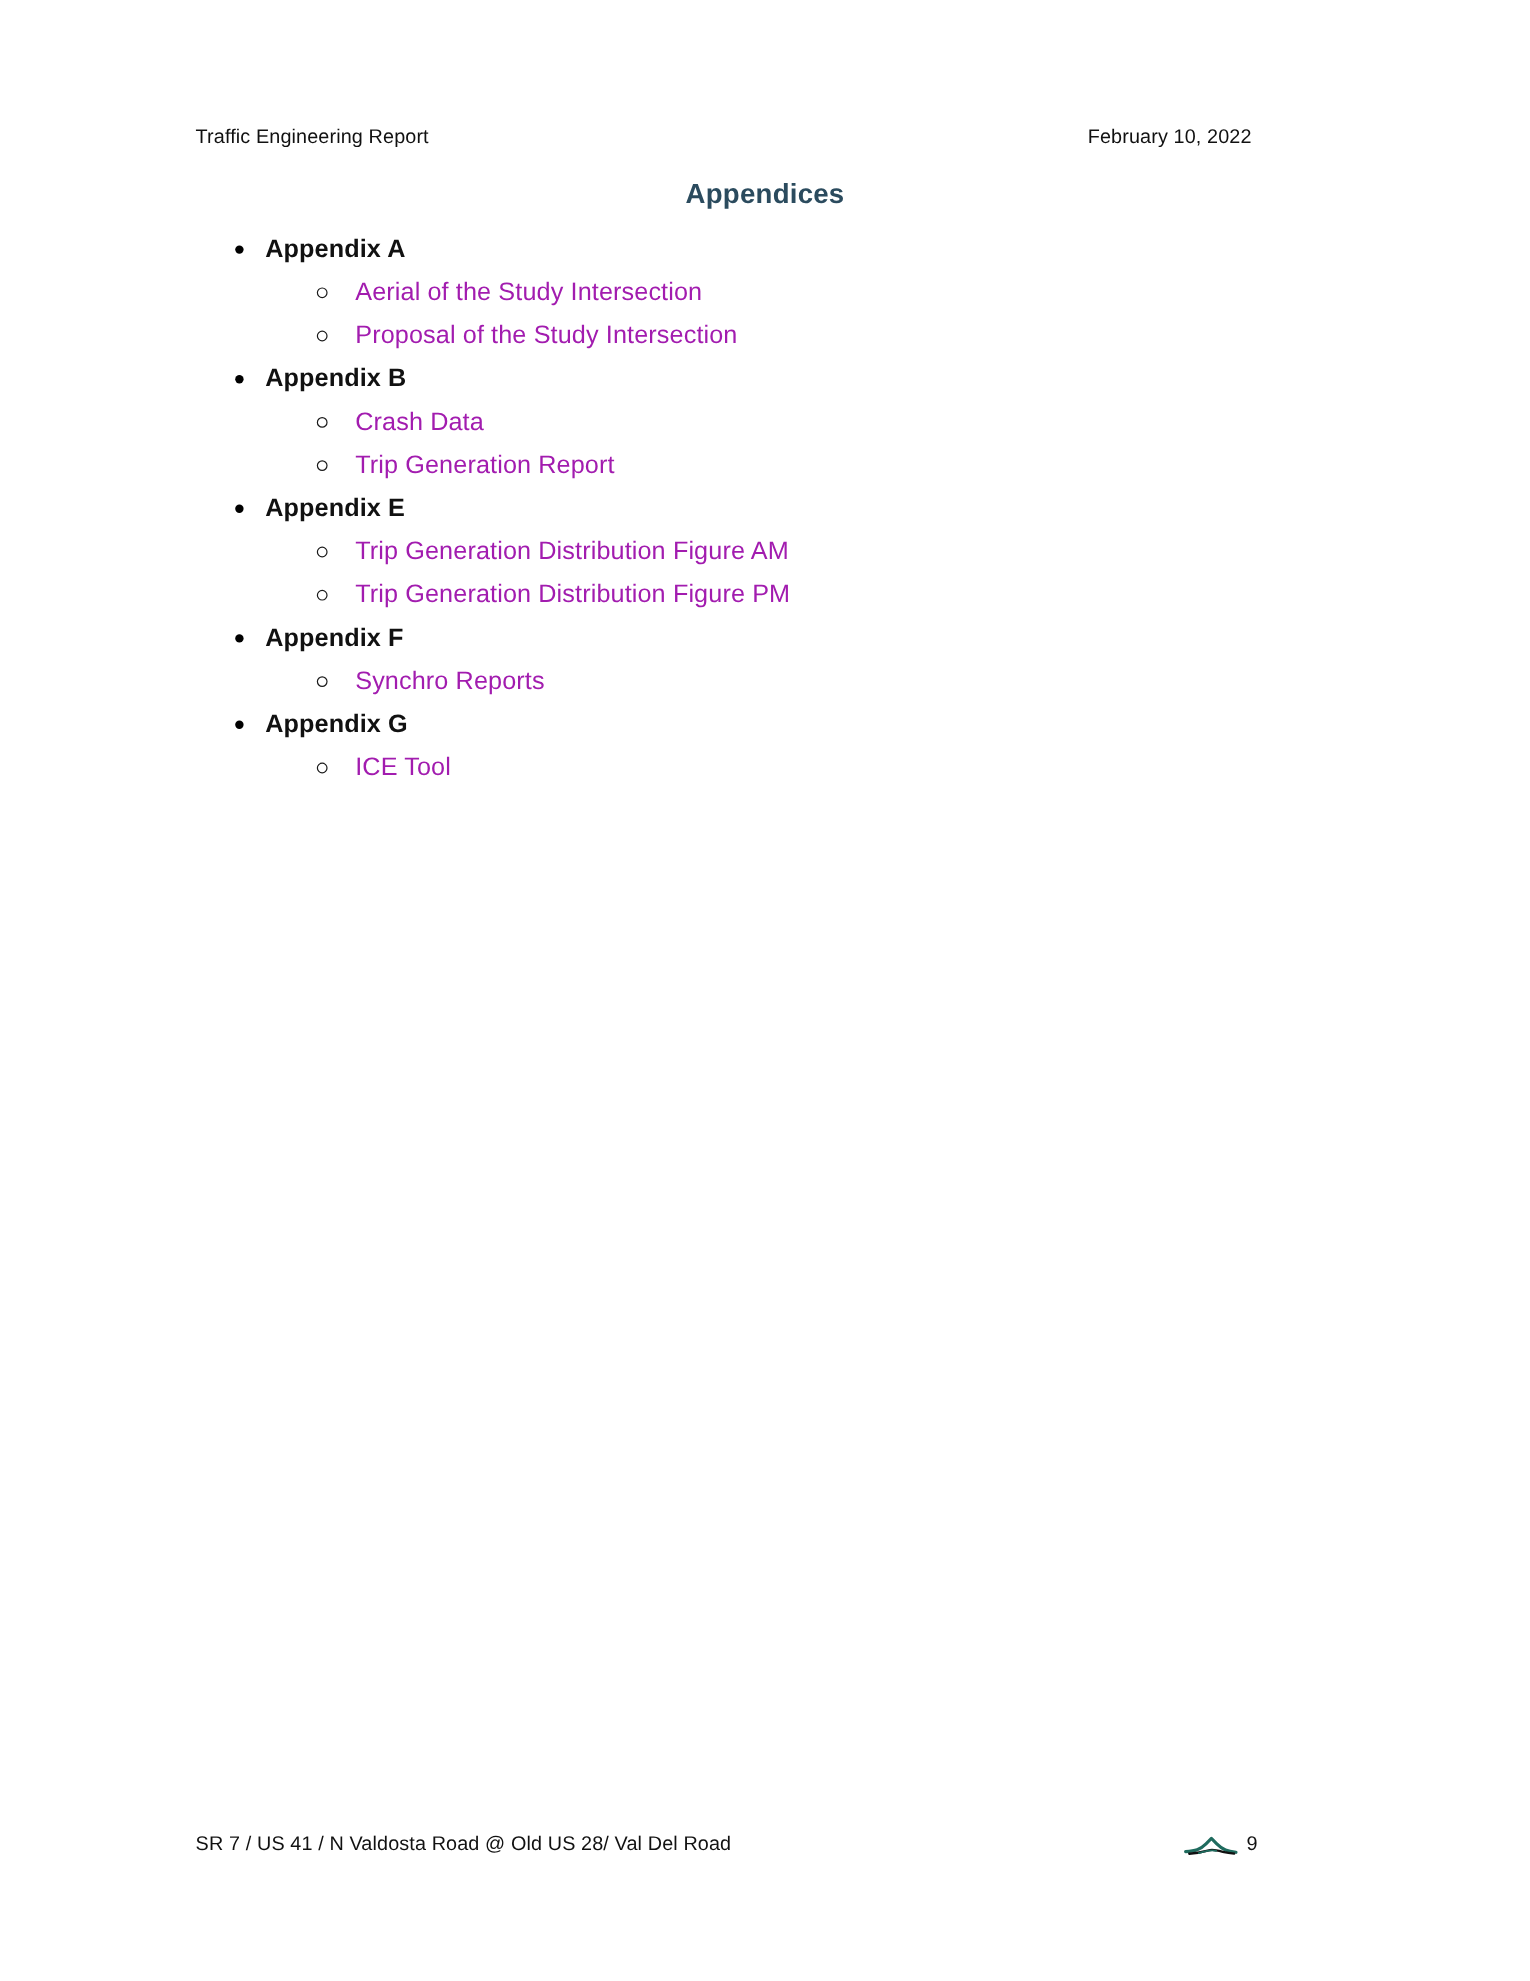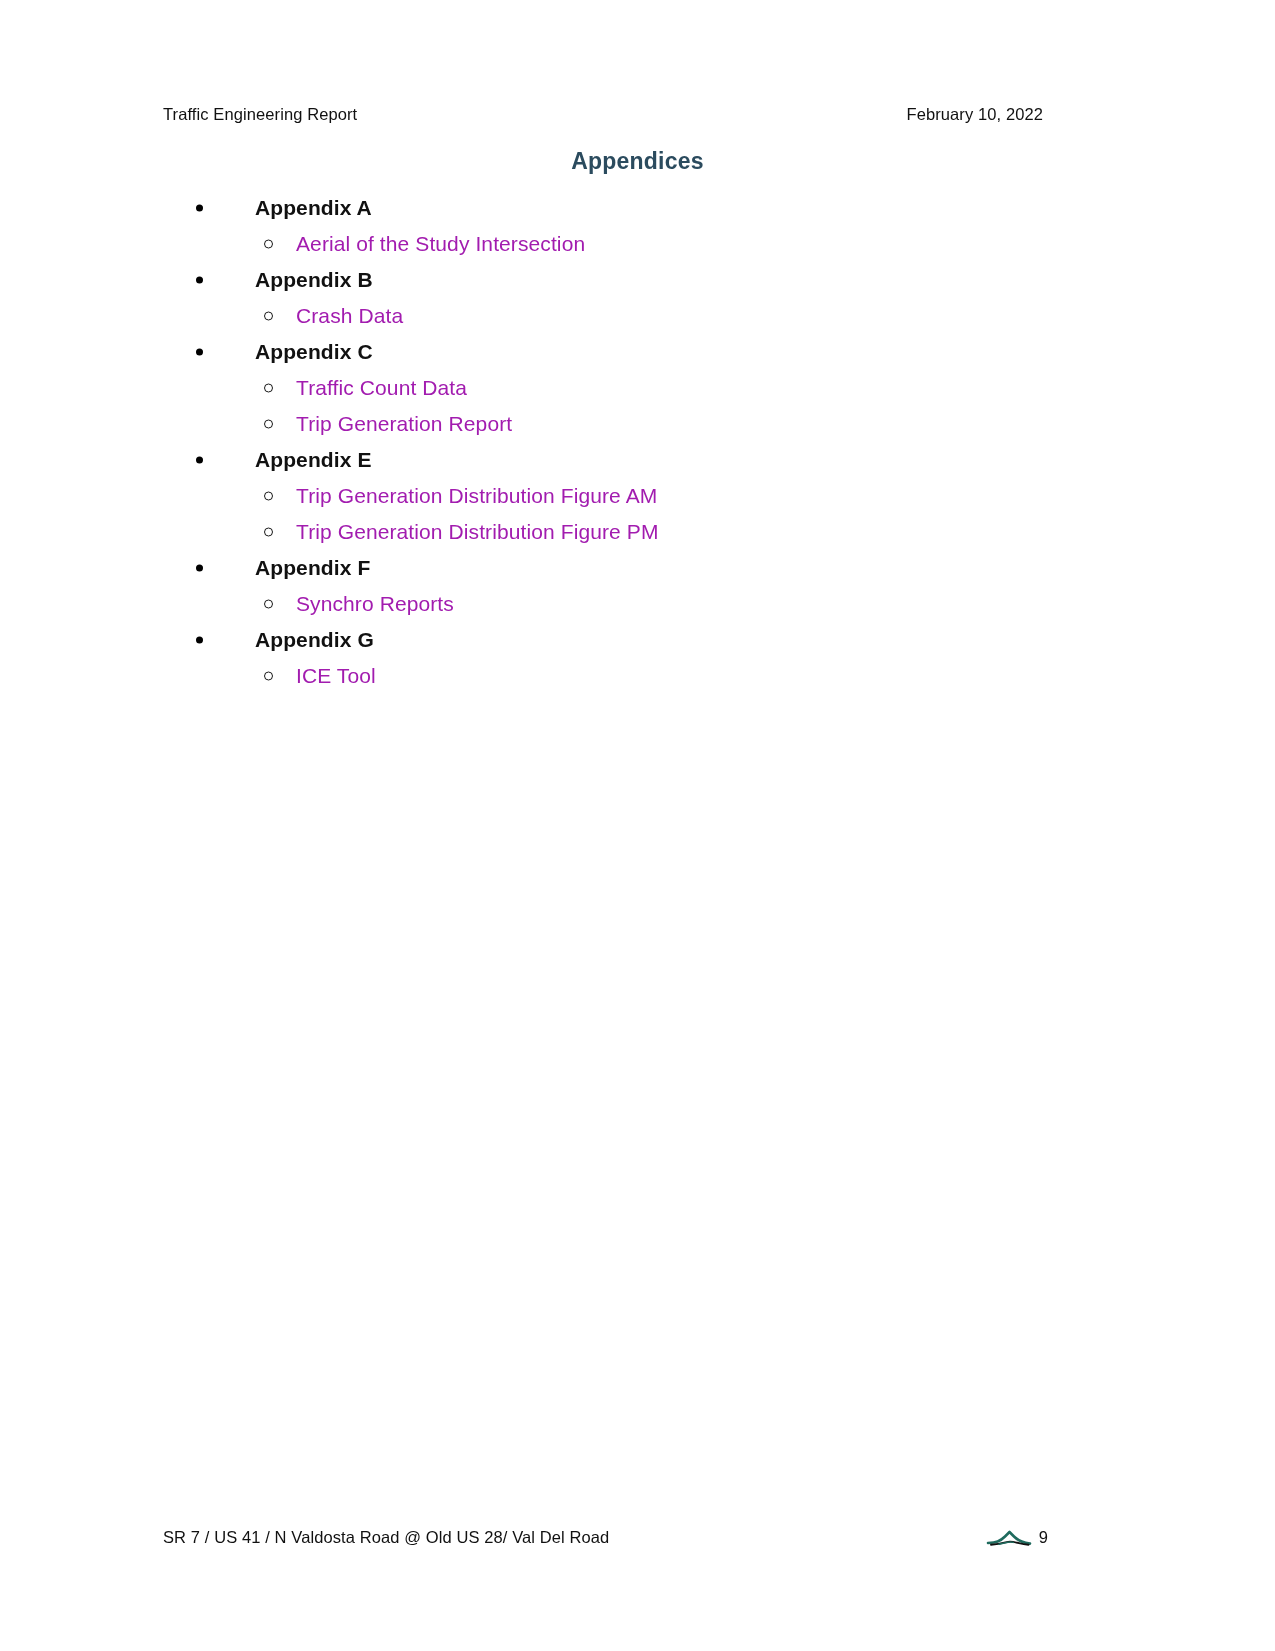--- a/index.html
+++ b/index.html
@@ -74,21 +74,21 @@
     position: absolute;
     left: 33px;
     top: 50%;
     transform: translateY(-50%);
     width: 7px;
     height: 7px;
     border-radius: 50%;
     background: #000000;
   }
   .appendix-item .appendix-label {
-    margin-left: 92px;
+    margin-left: 58px;
     font-size: 21px;
     font-weight: bold;
     color: #111111;
     letter-spacing: 0.1px;
     white-space: nowrap;
   }
 
   .sub-item {
     position: relative;
     height: 36px;
@@ -163,43 +163,37 @@
 
     <div class="appendix-group">
       <div class="appendix-item">
         <span class="bullet-dot"></span>
         <span class="appendix-label">Appendix A</span>
       </div>
       <div class="sub-item">
         <span class="bullet-circle"></span>
         <span class="sub-label">Aerial of the Study Intersection</span>
       </div>
+      <div class="sub-item">
+        <span class="bullet-circle"></span>
+        <span class="sub-label">Proposal of the Study Intersection</span>
+      </div>
     </div>
 
     <div class="appendix-group">
       <div class="appendix-item">
         <span class="bullet-dot"></span>
         <span class="appendix-label">Appendix B</span>
       </div>
       <div class="sub-item">
         <span class="bullet-circle"></span>
         <span class="sub-label">Crash Data</span>
       </div>
     </div>
 
-    <div class="appendix-group">
-      <div class="appendix-item">
-        <span class="bullet-dot"></span>
-        <span class="appendix-label">Appendix C</span>
-      </div>
-      <div class="sub-item">
-        <span class="bullet-circle"></span>
-        <span class="sub-label">Traffic Count Data</span>
-      </div>
-    </div>
 
     <div class="appendix-group">
       <div class="sub-item">
         <span class="bullet-circle"></span>
         <span class="sub-label">Trip Generation Report</span>
       </div>
     </div>
 
     <div class="appendix-group">
       <div class="appendix-item">

